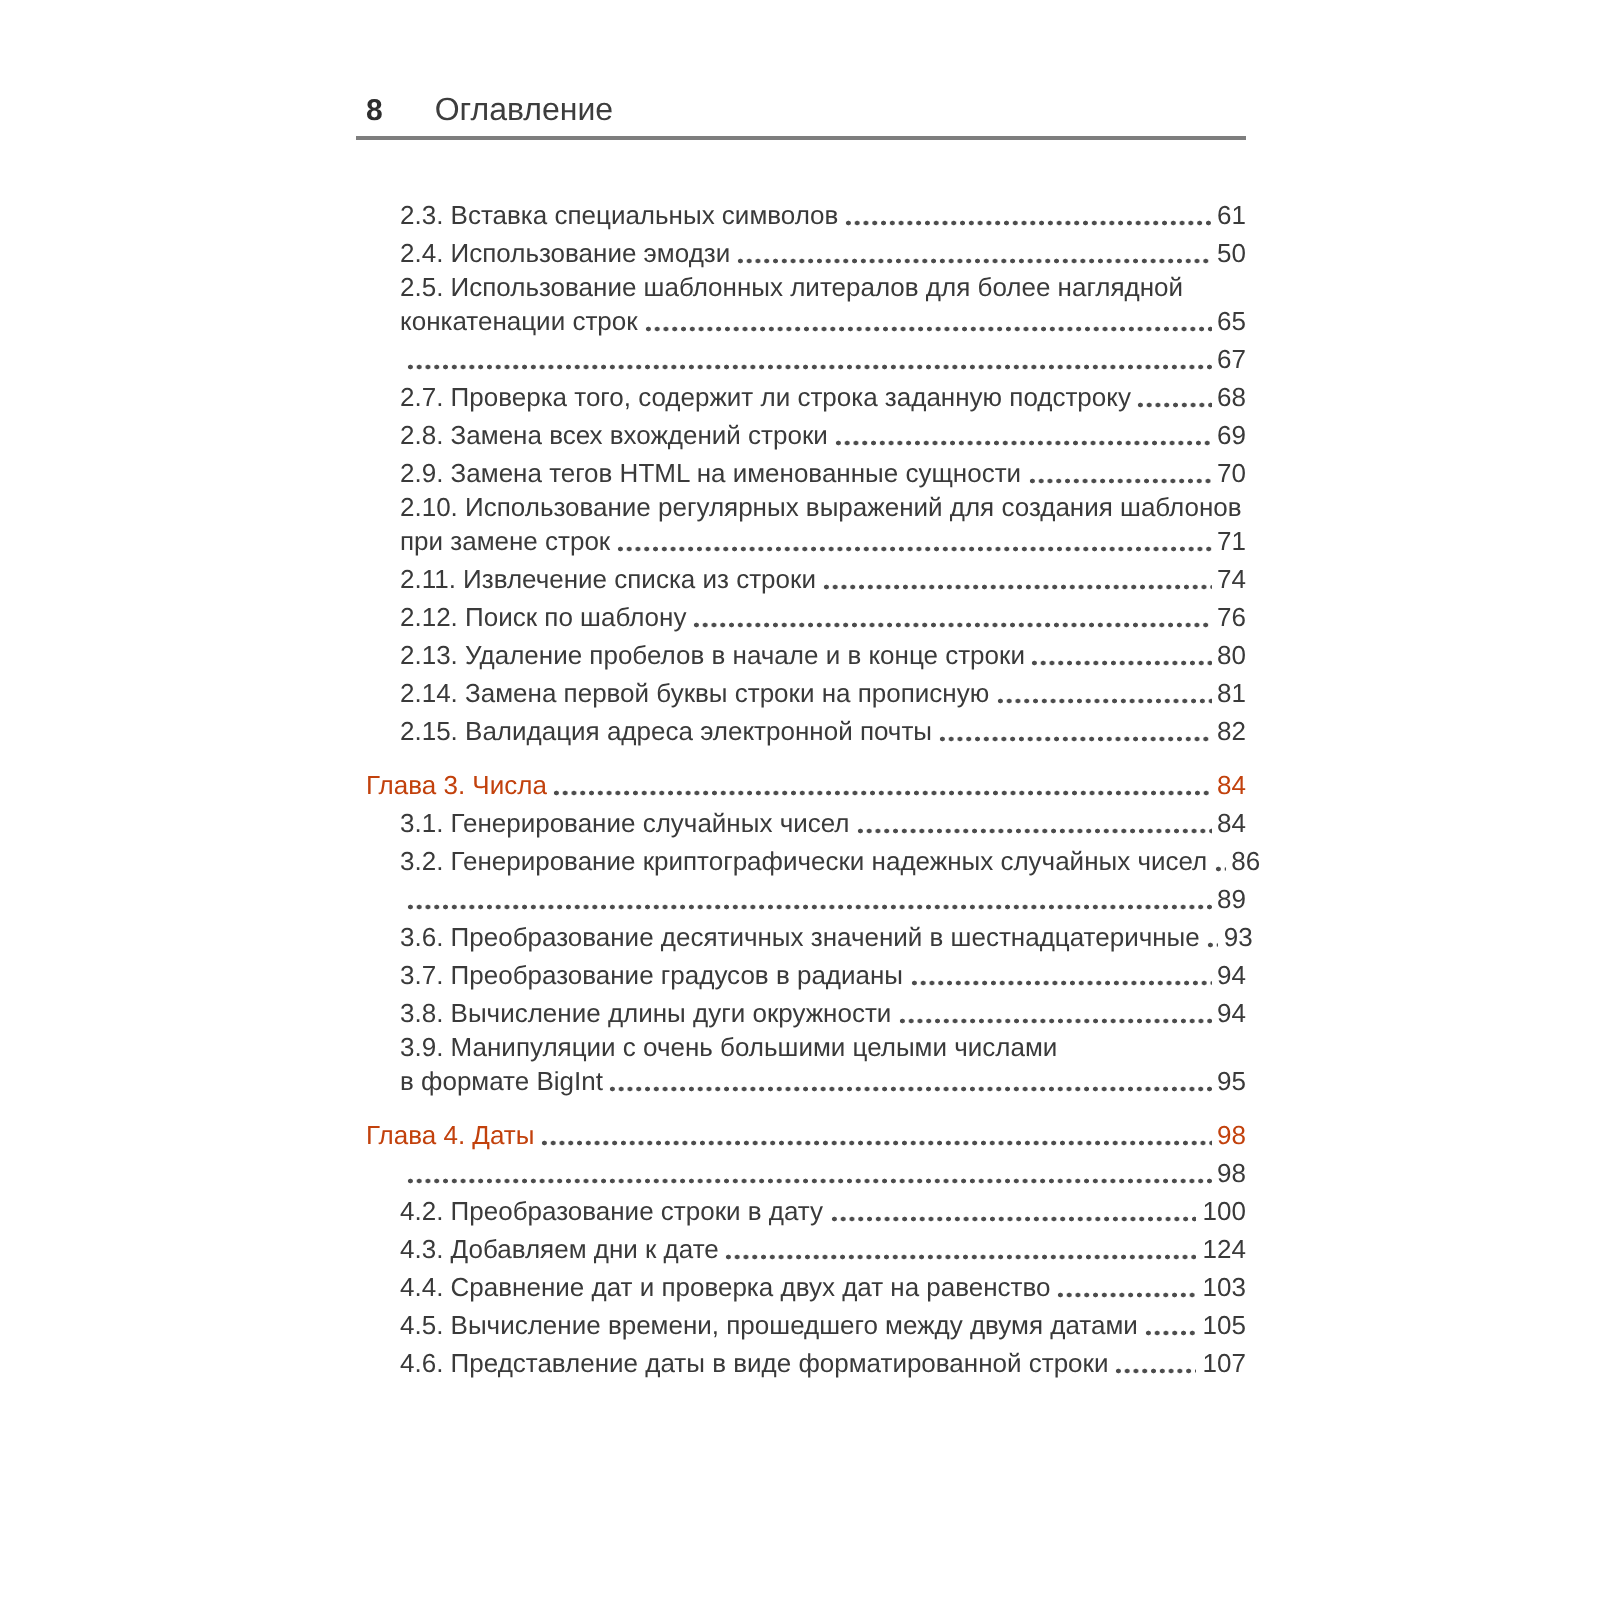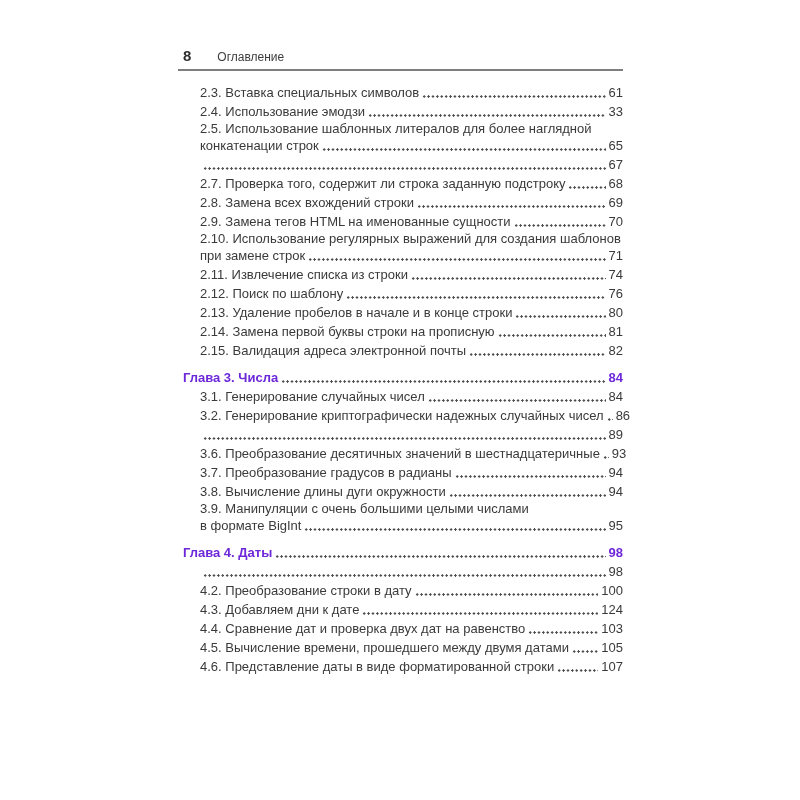--- a/index.html
+++ b/index.html
@@ -28,38 +28,38 @@
     padding-bottom: 5px;
     border-bottom: 2px solid #7e7e7e;
   }
   .pg-num {
     font-size: 15px;
     font-weight: bold;
     color: #2e2e2e;
     line-height: 14px;
   }
   .pg-title {
-    font-size: 12px;
+    font-size: 16px;
     color: #3d3d3d;
     margin-left: 26px;
     line-height: 14px;
   }
   .toc {
-    margin-top: 12px;
+    margin-top: 28px;
     color: #3a3a3a;
     font-size: 13px;
   }
   .toc-item {
     padding-left: 22px;
   }
   .toc-item.chapter {
     padding-left: 5px;
     margin-top: 8px;
-    font-weight: bold;
-    color: #6d28d9;
+    font-weight: normal;
+    color: #c2410c;
   }
   .toc-line {
     height: 15px;
     line-height: 15px;
     white-space: nowrap;
   }
   .toc-row {
     display: flex;
     align-items: flex-end;
     height: 19px;
@@ -99,21 +99,21 @@
           <div class="toc-row">
             <span class="toc-text">2.3. Вставка специальных символов</span>
             <span class="leader"></span>
             <span class="toc-page">61</span>
           </div>
         </div>
         <div class="toc-item">
           <div class="toc-row">
             <span class="toc-text">2.4. Использование эмодзи</span>
             <span class="leader"></span>
-            <span class="toc-page">33</span>
+            <span class="toc-page">50</span>
           </div>
         </div>
         <div class="toc-item">
           <div class="toc-line">2.5. Использование шаблонных литералов для более наглядной</div>
           <div class="toc-row">
             <span class="toc-text">конкатенации строк</span>
             <span class="leader"></span>
             <span class="toc-page">65</span>
           </div>
         </div>

